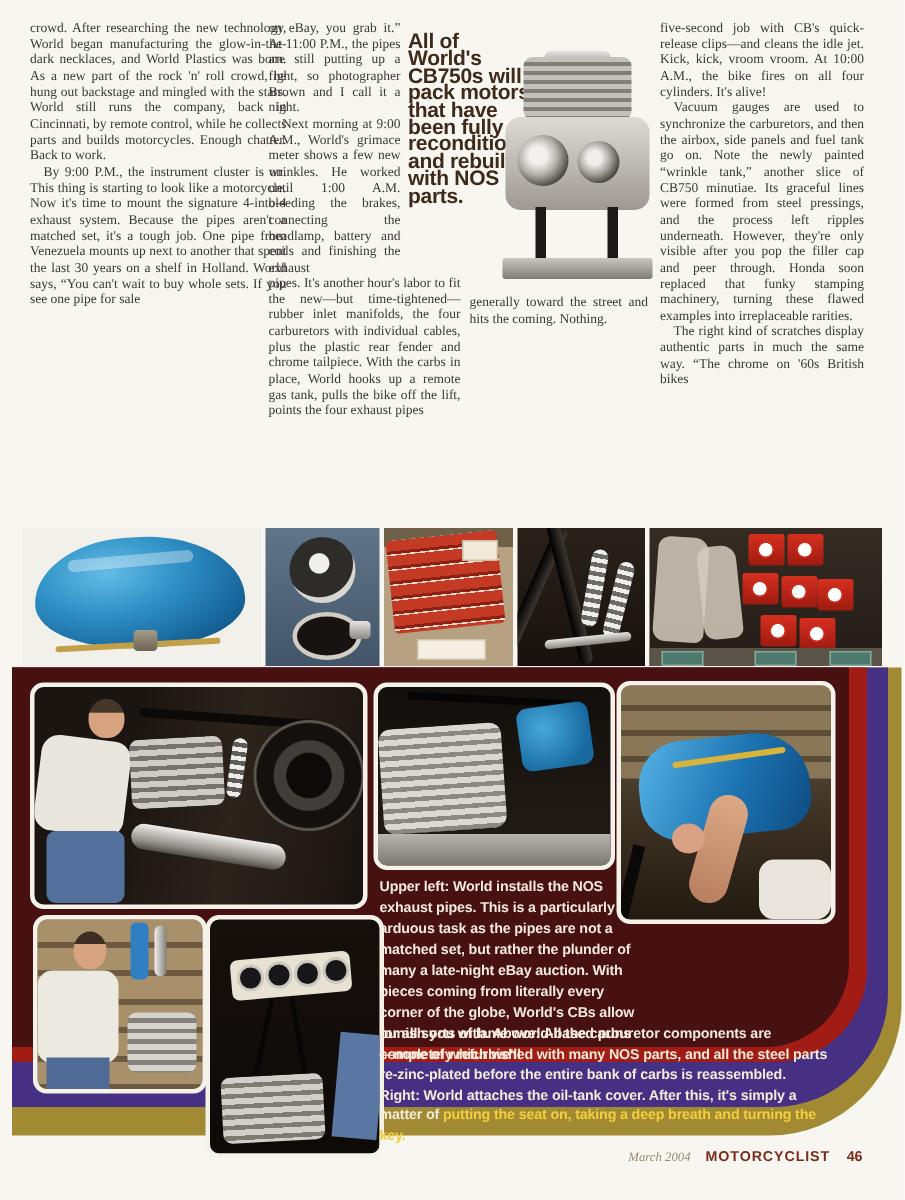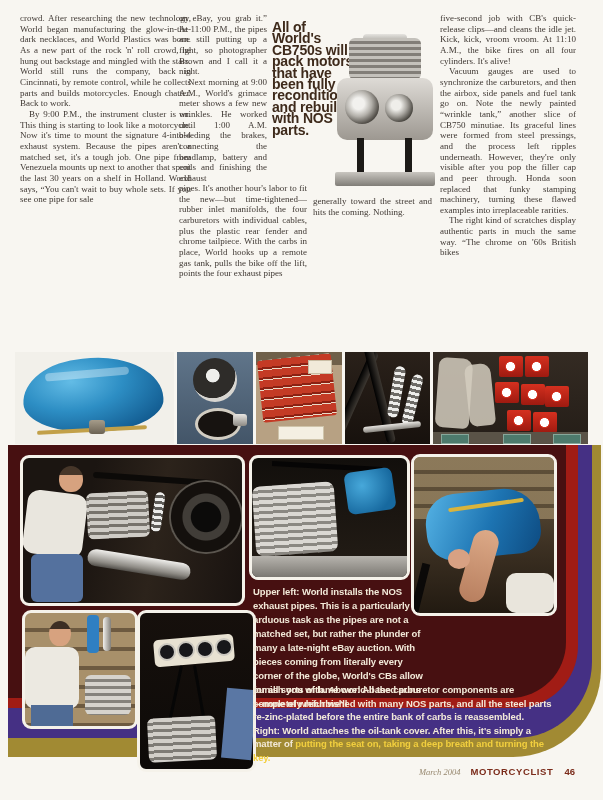--- a/index.html
+++ b/index.html
@@ -200,21 +200,21 @@
     <p>on eBay, you grab it.” At 11:00 P.M., the pipes are still putting up a fight, so photographer Brown and I call it a night.</p>
     <p class="ind">Next morning at 9:00 A.M., World's grimace meter shows a few new wrinkles. He worked until 1:00 A.M. bleeding the brakes, connecting the headlamp, battery and coils and finishing the exhaust</p>
   </div>
   <div class="col c2b">
     <p>pipes. It's another hour's labor to fit the new—but time-tightened—rubber inlet manifolds, the four carburetors with individual cables, plus the plastic rear fender and chrome tailpiece. With the carbs in place, World hooks up a remote gas tank, pulls the bike off the lift, points the four exhaust pipes</p>
   </div>
   <div class="col c3">
     <p>generally toward the street and hits the coming. Nothing.</p>
   </div>
   <div class="col c4">
-    <p>five-second job with CB's quick-release clips—and cleans the idle jet. Kick, kick, vroom vroom. At 11:10 A.M., the bike fires on all four cylinders. It's alive!</p>
+    <p>five-second job with CB's quick-release clips—and cleans the idle jet. Kick, kick, vroom vroom. At 10:00 A.M., the bike fires on all four cylinders. It's alive!</p>
     <p class="ind">Vacuum gauges are used to synchronize the carburetors, and then the airbox, side panels and fuel tank go on. Note the newly painted “wrinkle tank,” another slice of CB750 minutiae. Its graceful lines were formed from steel pressings, and the process left ripples underneath. However, they're only visible after you pop the filler cap and peer through. Honda soon replaced that funky stamping machinery, turning these flawed examples into irreplaceable rarities.</p>
     <p class="ind">The right kind of scratches display authentic parts in much the same way. “The chrome on '60s British bikes</p>
   </div>
 
   <div class="engine-caption">All of World's CB750s will pack motors that have been fully reconditioned and rebuilt with NOS parts.</div>
   <div class="engine-photo" title="Reconditioned CB750 engine on stand">
     <div class="e-cover"></div>
     <div class="e-head"></div>
     <div class="e-case"></div>
     <div class="e-port1"></div>

